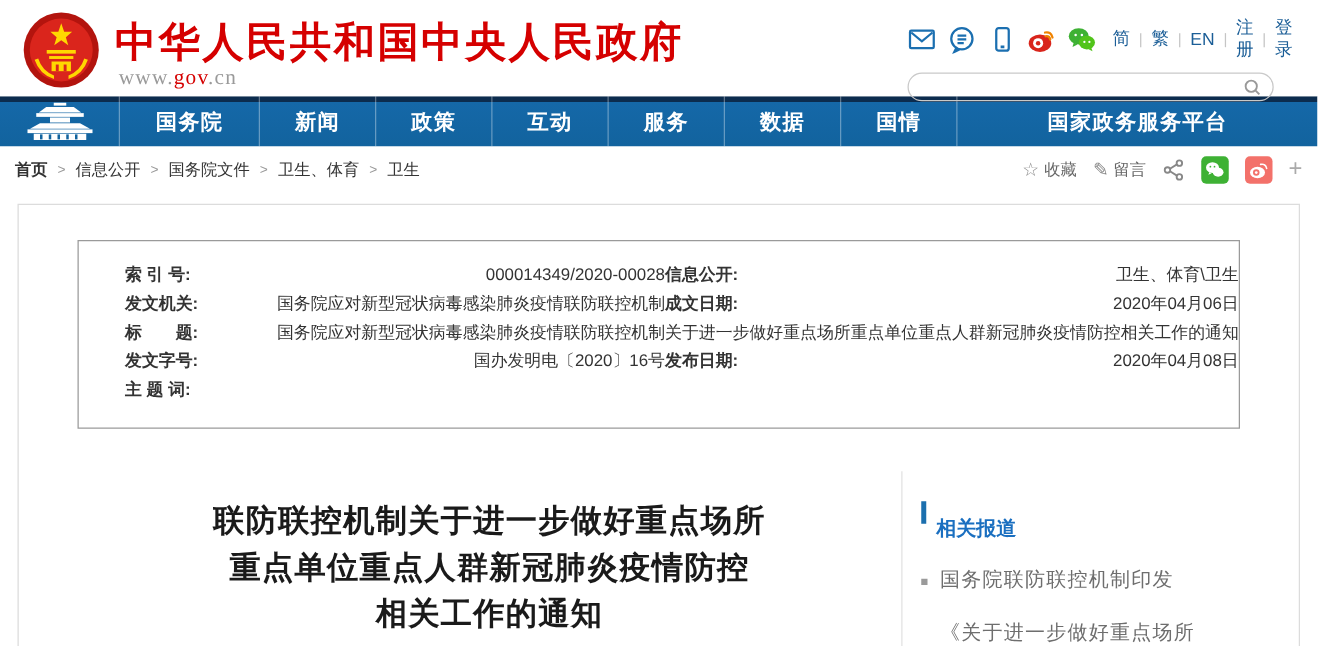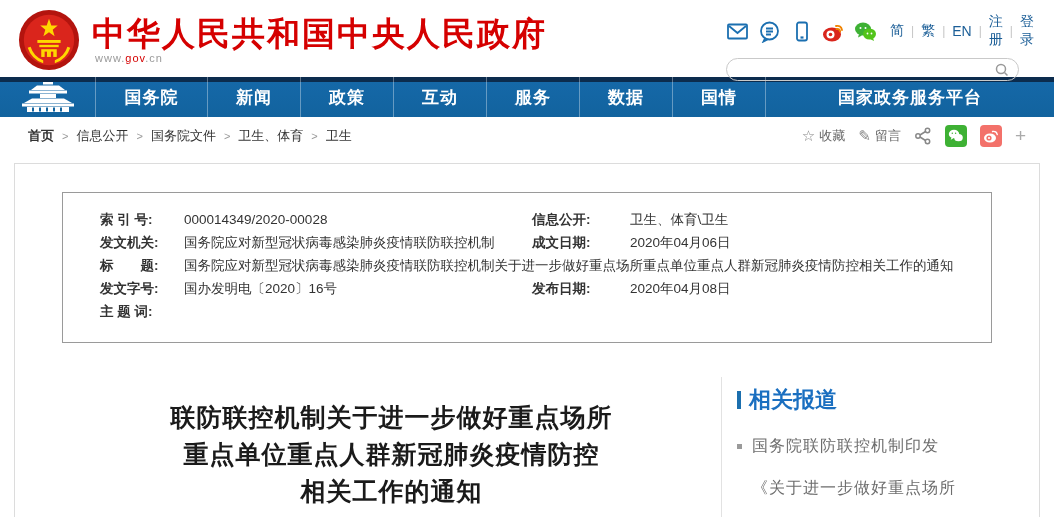--- a/index.html
+++ b/index.html
@@ -4,77 +4,77 @@
 <style>
   * { margin:0; padding:0; box-sizing:border-box; }
   html,body { width:1054px; height:517px; overflow:hidden; background:#fff;
     font-family:"Liberation Sans","DejaVu Sans",sans-serif; }
 
   
   .header { position:relative; height:77px; background:#fff; }
   .emblem { position:absolute; left:18px; top:8px; width:62px; height:64px; }
   .site-title { position:absolute; left:92px; top:12px; font-size:33px; font-weight:bold;
     color:#d50000; letter-spacing:2px; white-space:nowrap; }
-  .site-url { position:absolute; left:95px; top:52px; font-size:11px; color:#9a9a9a; letter-spacing:1px; }
+  .site-url { position:absolute; left:95px; top:52px; font-size:17px; color:#9a9a9a; letter-spacing:1px;font-family:Liberation Serif, serif; }
   .site-url .red { color:#d50000; }
   .header-right { position:absolute; right:28px; top:13px; width:300px; }
   .hdr-icon-row { display:flex; align-items:center; gap:9px; justify-content:flex-start; }
   .hdr-icon { width:23px; height:23px; display:inline-flex; align-items:center; justify-content:center; cursor:pointer; }
   .hdr-links { display:inline-flex; align-items:center; gap:7px; font-size:14px; margin-left:4px; }
   .hdr-links a { color:#1b5e97; text-decoration:none; cursor:pointer; }
   .hdr-sep { color:#c5c5c5; font-size:12px; }
   .search-box { margin-top:9px; width:293px; height:23px; border:1px solid #c9c9c9; border-radius:12px;
     display:flex; align-items:center; padding:0 8px 0 12px; }
   .search-box input { flex:1; border:none; outline:none; font-size:12px; background:transparent; }
 
   
   .nav { display:flex; height:40px;
     background:linear-gradient(180deg,#0c2c4e 0,#0c2c4e 5px,#1568a8 5px,#12639e 100%); }
   .nav-home { width:95px; display:flex; align-items:center; justify-content:center; cursor:pointer; }
   .nav-item { display:flex; align-items:center; justify-content:center; color:#fff; font-size:17px;
     font-weight:bold; letter-spacing:1px; border-left:1px solid rgba(255,255,255,.35); cursor:pointer; }
   .w1{width:112px}.w2{width:93px}.w3{flex:1}
 
   
-  .crumb-bar { height:38px; display:flex; align-items:center; padding:0 28px; font-size:13px; color:#333; }
+  .crumb-bar { height:38px; display:flex; align-items:center; padding:0 12px; font-size:13px; color:#333; }
   .crumb-bar a { color:#333; text-decoration:none; margin:0 8px; cursor:pointer; }
   .crumb-bar a:first-child { margin-left:0; font-weight:bold; }
   .crumb-sep { color:#999; font-size:11px; }
   .crumb-tools { margin-left:auto; display:flex; align-items:center; gap:13px; color:#666; }
   .tool { display:inline-flex; align-items:center; gap:4px; cursor:pointer; color:#666; }
   .tool .glyph { font-size:15px; color:#888; }
   .sq-icon { width:22px; height:22px; border-radius:4px; display:inline-flex; align-items:center;
     justify-content:center; cursor:pointer; }
   .sq-wechat { background:#3eb134; }
   .sq-weibo { background:#f3716a; }
   .plus { font-size:19px; color:#aaa; cursor:pointer; }
 
   
   .content-box { margin:8px 14px 0; border:1px solid #dcdcdc; background:#fff;
     padding:28px 47px 0; height:420px; }
   .meta-box { border:1px solid #9a9a9a; padding:15px 0 19px; font-size:13.5px; color:#333; }
   .meta-row { display:flex; line-height:23px; }
-  .cell { display:flex; }
+  .cell { display:flex;justify-content:space-between; }
   .cell-l { width:469px; padding-left:37px; }
   .cell-r { flex:1; }
   .cell-full { flex:1; padding-left:37px; }
   .meta-label { font-weight:bold; width:74px; flex-shrink:0; white-space:nowrap; }
   .cell-r .meta-label { width:88px; }
   .meta-value { white-space:nowrap;margin-left:10px; }
 
   .article { display:flex; margin-top:34px; }
   .article-main { width:660px; border-right:1px solid #e2e2e2; padding-top:22px; min-height:260px; }
   .article-title { text-align:center; font-family:"Liberation Serif","DejaVu Serif",serif;
     font-weight:bold; font-size:25px; line-height:37px; color:#1a1a1a; letter-spacing:1px; }
   .article-title span { display:block; }
 
   .sidebar { flex:1; padding:8px 30px 0 15px; }
   .sidebar-header { display:flex; align-items:center; gap:8px; }
   .sidebar-bar { width:4px; height:18px; background:#1b6fae; }
-  .sidebar-title { font-size:22px; font-weight:bold; color:#1a6fc0; }
+  .sidebar-title { font-size:16px; font-weight:bold; color:#1a6fc0;margin-top:28px; }
   .sidebar-list { margin-top:10px; }
   .sidebar-item { position:relative; padding-left:15px; font-size:16px; color:#6e6e6e;
     line-height:42px; letter-spacing:1px; cursor:pointer; }
   .sidebar-item::before { content:""; position:absolute; left:0; top:19px; width:5px; height:5px; background:#9a9a9a; }
 </style>
 </head>
 <body>
 
 <div class="header">
   <svg class="emblem" viewBox="0 0 64 64">

